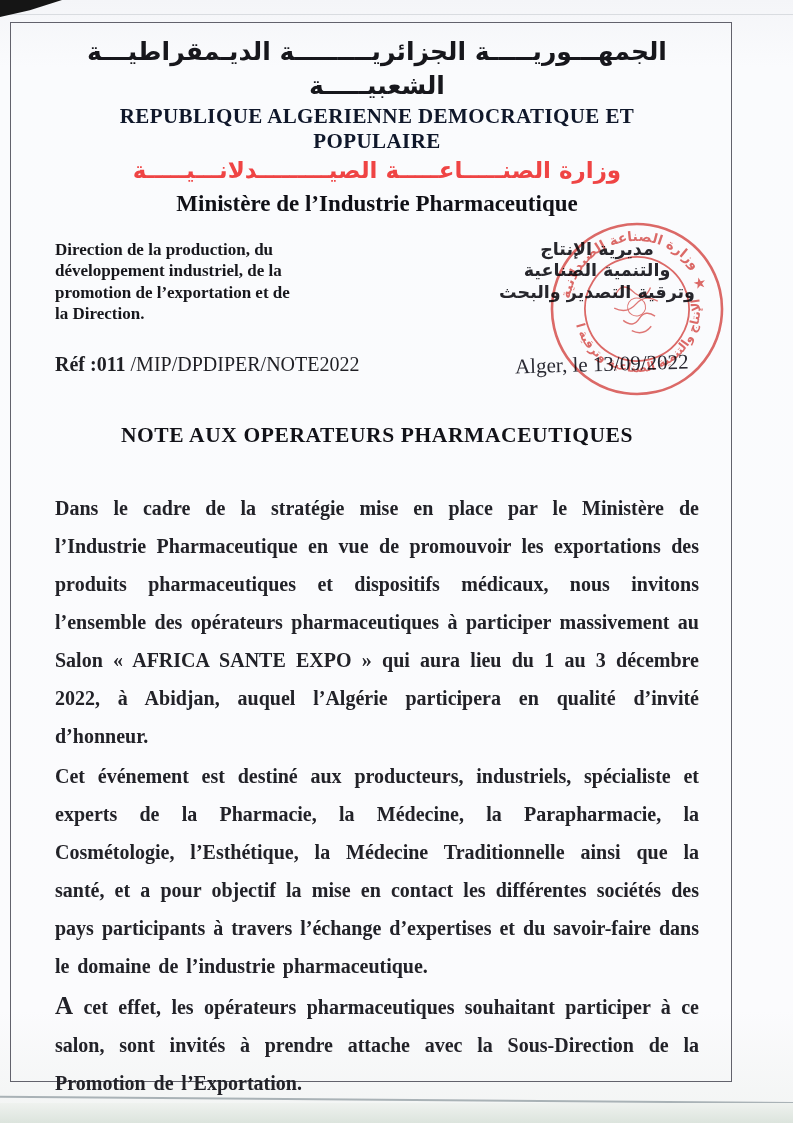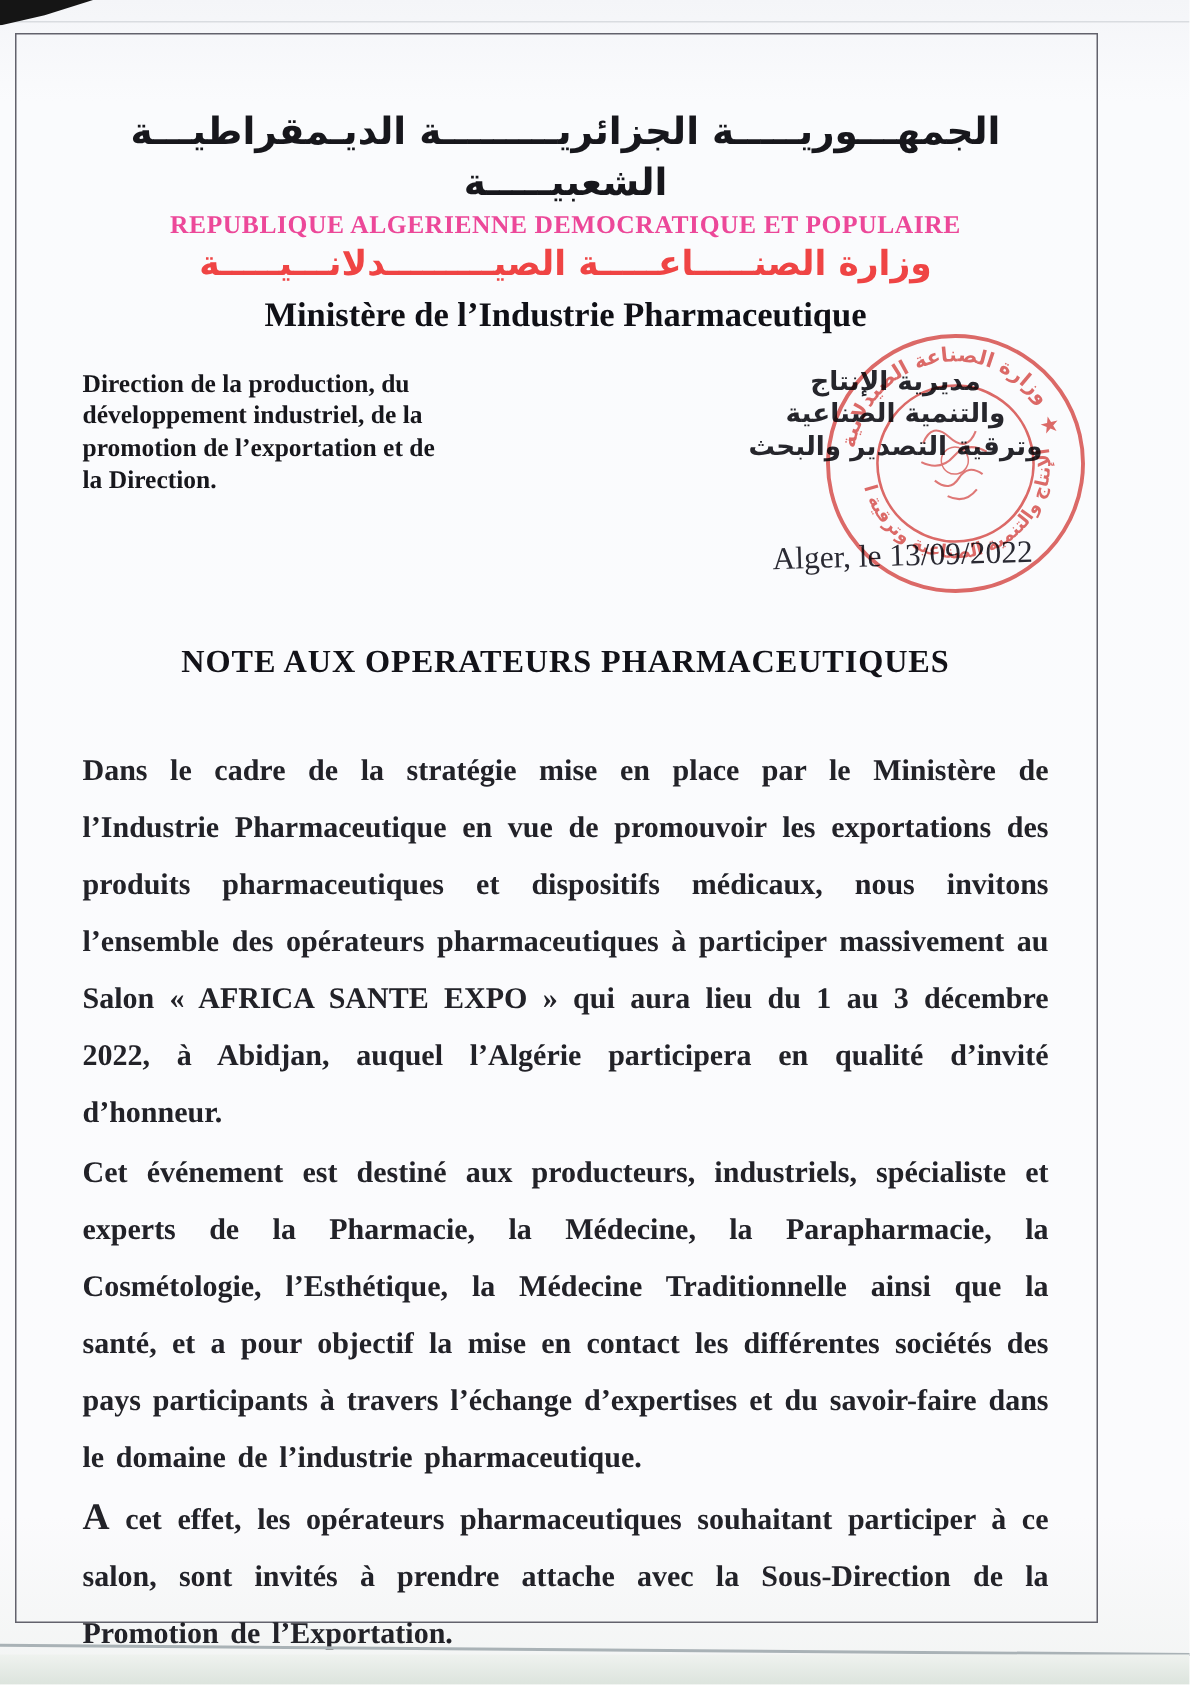--- a/index.html
+++ b/index.html
@@ -23,24 +23,24 @@
     position:absolute;bottom:0;left:0;width:100%;height:20px;
     background:linear-gradient(180deg,#eff2ef 0%,#dce4dd 100%);
   }
   .frame{
     position:absolute;left:10px;top:22px;width:722px;height:1060px;
     border:1.6px solid #62626c;
     box-sizing:border-box;
     padding:12px 32px 0 44px;
     background:transparent;
   }
-  .hdr{text-align:center;margin-top:36px;}
+  .hdr{text-align:center;}
   .ar{font-family:"DejaVu Sans",sans-serif;direction:rtl;}
   .hdr-ar1{font-size:25px;font-weight:bold;line-height:1.35;color:#17171c;}
-  .hdr-fr1{font-size:17px;font-weight:bold;letter-spacing:.4px;margin-top:1px;color:#ec4899;}
+  .hdr-fr1{font-size:21px;font-weight:bold;letter-spacing:.4px;margin-top:1px;color:#0f172a;}
   .hdr-ar2{font-size:23px;font-weight:bold;line-height:1.35;margin-top:1px;color:#ef4444;}
   .hdr-fr2{font-size:23px;font-weight:bold;margin-top:5px;color:#101016;}
   .info-row{display:flex;justify-content:space-between;margin-top:22px;}
   .dir-fr{font-size:17px;font-weight:bold;line-height:21.5px;width:330px;color:#17171c;}
   .dir-ar{font-size:17.5px;font-weight:bold;line-height:21.5px;text-align:center;color:#26262c;padding-right:4px;}
   .ref-row{display:flex;align-items:baseline;margin-top:27px;}
   .ref-line{font-size:20px;}
   .ref-bold{font-weight:bold;}
   .date-line{margin-left:auto;margin-right:10px;font-size:21px;transform:rotate(-1.6deg);color:#2a2a33;}
   .note-title{
@@ -81,20 +81,23 @@
       <div>la Direction.</div>
     </div>
     <div class="dir-ar ar">
       <div>مديرية الإنتاج</div>
       <div>والتنمية الصناعية</div>
       <div>وترقية التصدير والبحث</div>
     </div>
   </div>
 
   <div class="ref-row">
+    <div class="ref-line">
+      <span class="ref-bold">Réf :011</span><span> /MIP/DPDIPER/NOTE2022</span>
+    </div>
     <div class="date-line">Alger, le 13/09/2022</div>
   </div>
 
   <div class="note-title">NOTE AUX OPERATEURS PHARMACEUTIQUES</div>
 
   <div class="doc-body">
     <p class="para-1">Dans le cadre de la stratégie mise en place par le Ministère de l’Industrie Pharmaceutique en vue de promouvoir les exportations des produits pharmaceutiques et dispositifs médicaux, nous invitons l’ensemble des opérateurs pharmaceutiques à participer massivement au Salon « AFRICA SANTE EXPO » qui aura lieu du 1 au 3 décembre 2022, à Abidjan, auquel l’Algérie participera en qualité d’invité d’honneur.</p>
     <p class="para-2">Cet événement est destiné aux producteurs, industriels, spécialiste et experts de la Pharmacie, la Médecine, la Parapharmacie, la Cosmétologie, l’Esthétique, la Médecine Traditionnelle ainsi que la santé, et a pour objectif la mise en contact les différentes sociétés des pays participants à travers l’échange d’expertises et du savoir-faire dans le domaine de l’industrie pharmaceutique.</p>
     <p class="para-3">A cet effet, les opérateurs pharmaceutiques souhaitant participer à ce salon, sont invités à prendre attache avec la Sous-Direction de la Promotion de l’Exportation.</p>
   </div>

